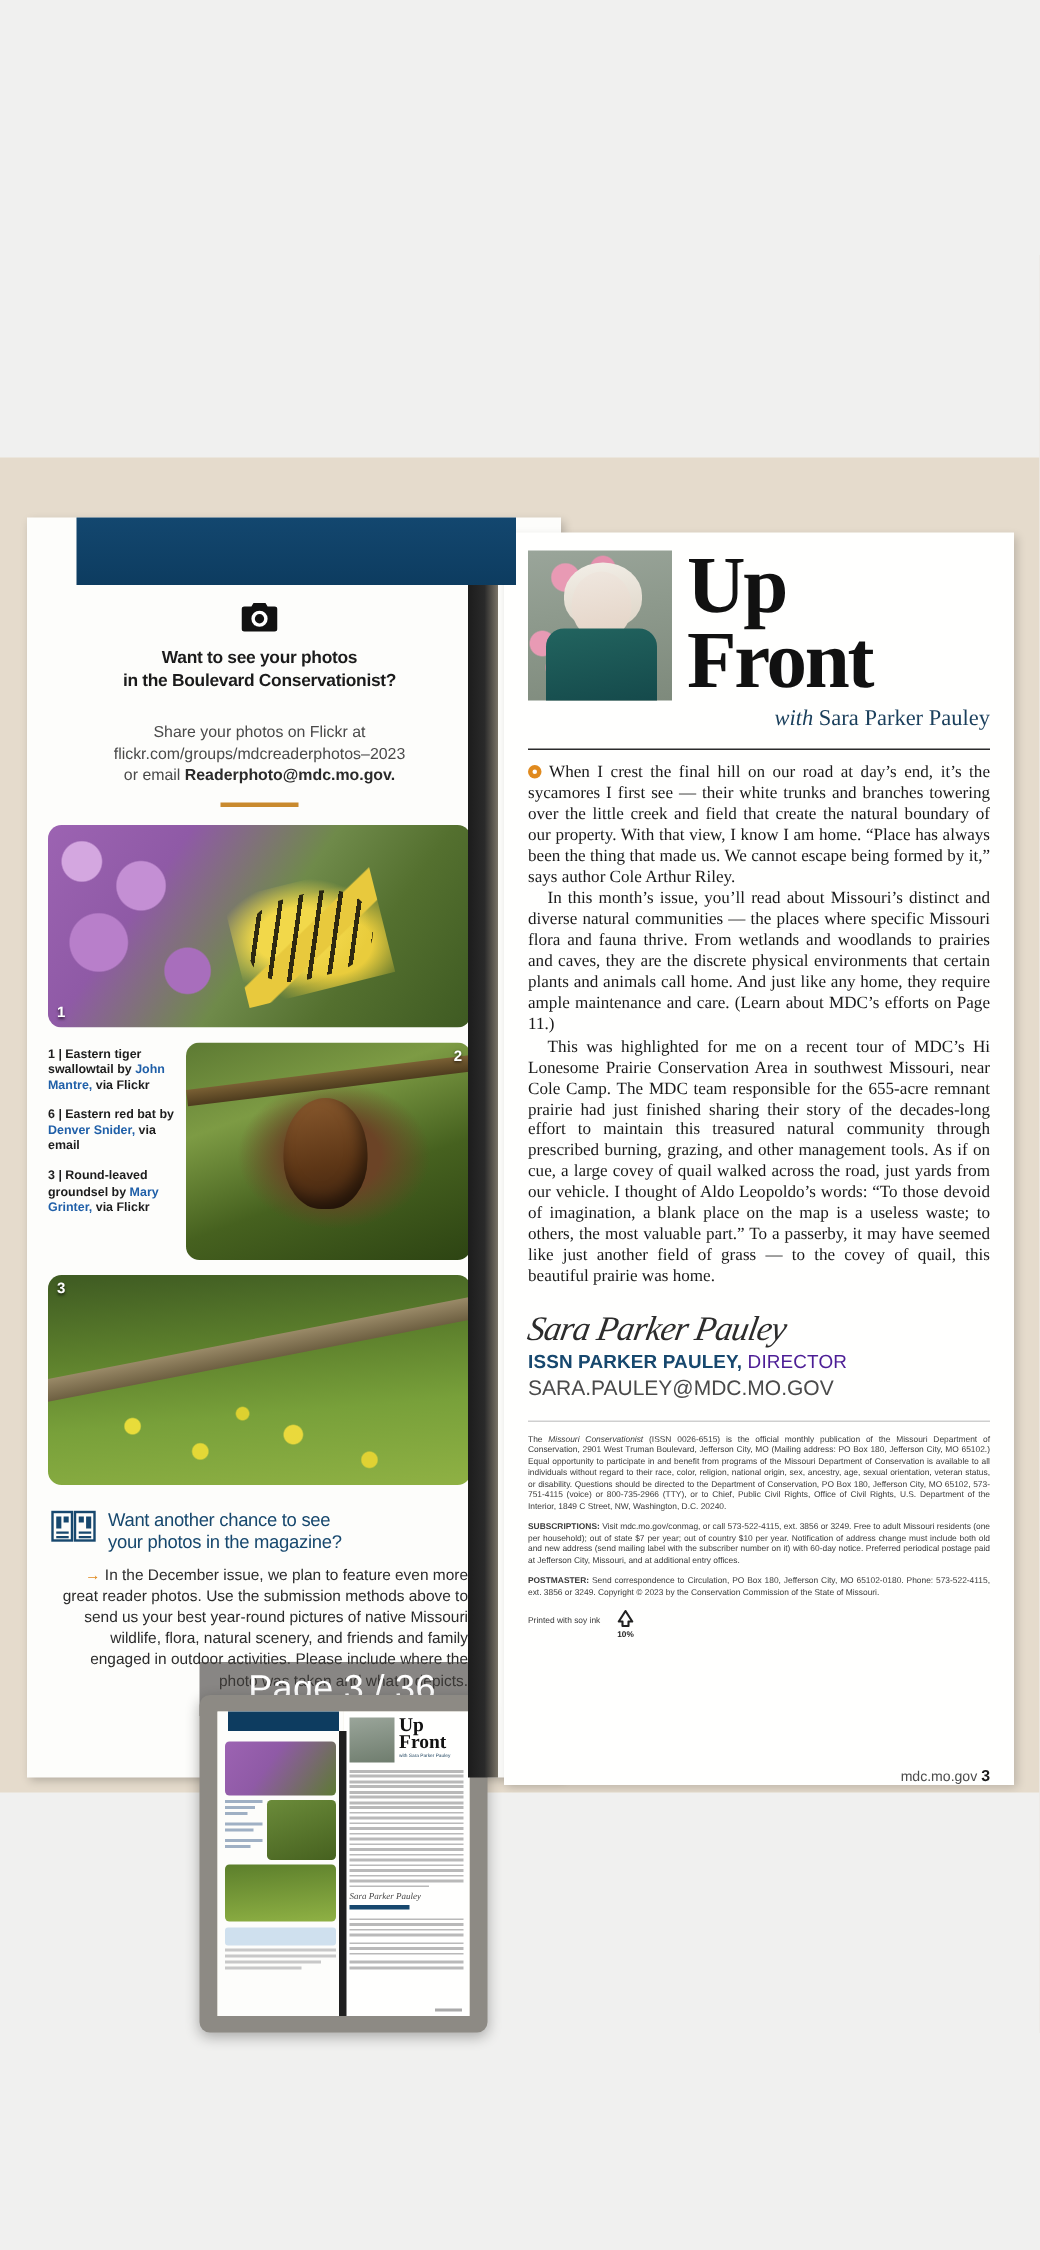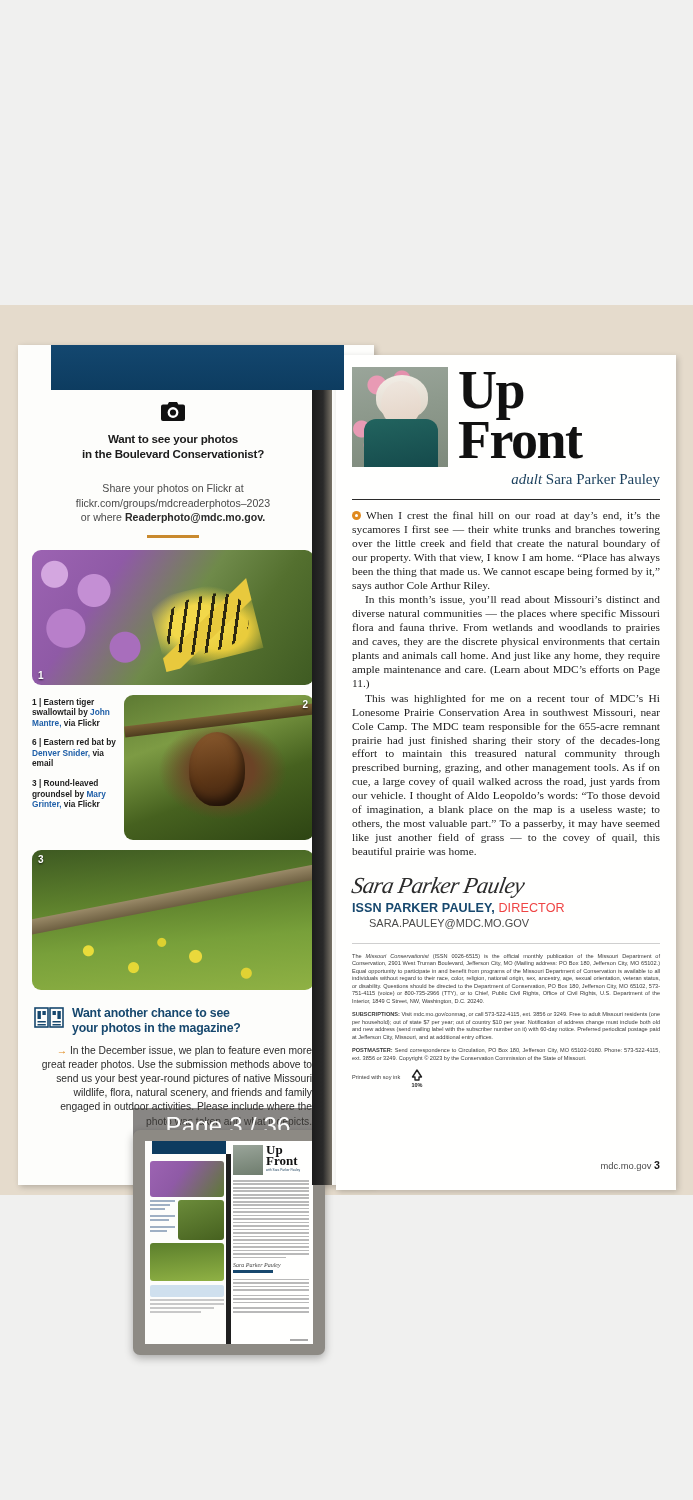--- a/index.html
+++ b/index.html
@@ -124,21 +124,21 @@
   }
   .photo3 .log {
     position:absolute; left:-6%; top:30%; width:112%; height:15px;
     background: linear-gradient(180deg,#9a8a68,#6d5f41);
     transform: rotate(-11deg);
   }
 
   
   .promo2 { margin: 16px 10px 0 10px; display: flex; gap: 8px; align-items: flex-start; }
   .promo2-title {
-    color: #17486e; font-weight: bold; font-size: 12.3px; line-height: 15px;
+    color: #17486e; font-weight: normal; font-size: 12.3px; line-height: 15px;
     letter-spacing: -.2px;
   }
   .promo2-body {
     margin: 8px 10px 0 10px; font-size: 10.3px; line-height: 14.2px; color: #2b2b2b; text-align: right;
   }
   .arrow-glyph { color: #e08a1e; font-weight: bold; }
 
   
   .page-right {
     position: absolute; left: 336px; top: 50px;
@@ -199,32 +199,32 @@
     content:""; position:absolute; left:3px; top:3px; width:3px; height:3px;
     border-radius:50%; background:#fff;
   }
 
   .signature {
     font-family: "Liberation Serif", serif; font-style: italic;
     font-size: 23px; color: #2c2c2c; margin: 14px 0 2px;
     transform: skewX(-10deg); letter-spacing: -.6px;
   }
   .sig-name { color: #17486e; font-weight: bold; font-size: 12.6px; letter-spacing: .1px; }
-  .sig-name .role { color: #ef4444; font-weight: normal; }
-  .sig-email { color: #4a4a4a; font-size: 11px; margin-top: 2px; margin-left: 17px; }
+  .sig-name .role { color: #4c1d95; font-weight: normal; }
+  .sig-email { color: #4a4a4a; font-size: 14px; margin-top: 2px; }
 
   .legal-rule { border-top: 1px solid #cfcfcf; margin: 14px 0 9px; }
   .legal { color: #3a3a3a; font-size: 5.6px; line-height: 7.5px; text-align: justify; }
   .legal p { margin-bottom: 6px; }
   .legal b { font-weight: bold; }
   .legal i { font-style: italic; }
   .soy { display: flex; align-items: center; gap: 6px; margin-top: 2px; }
 
   .page-foot {
-    position: absolute; right: 16px; bottom: 19px;
+    position: absolute; right: 16px; bottom: 0;
     font-size: 9.4px; color: #4a4a4a;
   }
   .page-foot b { color: #1a1a1a; font-size: 10.6px; }
 
   
   .page-indicator {
     position: absolute; left: 133px; top: 1108px;
     width: 190px; height: 36px;
     background: rgba(64,62,58,.62);
     display: flex; align-items: center; justify-content: center;
@@ -285,21 +285,21 @@
         </svg>
 
         <div class="promo-title">
           <div>Want to see your photos</div>
           <div>in the Boulevard Conservationist?</div>
         </div>
         <div class="promo-sub">
           <div>Share your photos on Flickr at</div>
           <div>flickr.com/groups/mdcreaderphotos–2023</div>
           <div>
-            <span>or where </span><b>Readerphoto@mdc.mo.gov.</b>
+            <span>or email </span><b>Readerphoto@mdc.mo.gov.</b>
           </div>
         </div>
         <div class="promo-rule"></div>
 
         <div class="photo photo1">
           <div class="swtail"></div>
           <span class="num" style="left:6px;bottom:4px;">1</span>
         </div>
 
         <div class="caption-photo-row">
@@ -355,21 +355,21 @@
       <div class="masthead">
         <div class="portrait">
           <div class="hair"></div>
           <div class="head"></div>
           <div class="body"></div>
         </div>
         <div class="mast-right">
           <div class="mast-up">Up</div>
           <div class="mast-front">Front</div>
           <div class="mast-with">
-            <i>adult </i><span>Sara Parker Pauley</span>
+            <i>with </i><span>Sara Parker Pauley</span>
           </div>
         </div>
       </div>
       <div class="mast-rule"></div>
 
       <div class="article">
         <p class="first"><span class="dot-lead"></span><span>When I crest the final hill on our road at day’s end, it’s the sycamores I first see — their white trunks and branches towering over the little creek and field that create the natural boundary of our property. With that view, I know I am home. “Place has always been the thing that made us. We cannot escape being formed by it,” says author Cole Arthur Riley.</span></p>
         <p>In this month’s issue, you’ll read about Missouri’s distinct and diverse natural communities — the places where specific Missouri flora and fauna thrive. From wetlands and woodlands to prairies and caves, they are the discrete physical environments that certain plants and animals call home. And just like any home, they require ample maintenance and care. (Learn about MDC’s efforts on Page 11.)</p>
         <p>This was highlighted for me on a recent tour of MDC’s Hi Lonesome Prairie Conservation Area in southwest Missouri, near Cole Camp. The MDC team responsible for the 655-acre remnant prairie had just finished sharing their story of the decades-long effort to maintain this treasured natural community through prescribed burning, grazing, and other management tools. As if on cue, a large covey of quail walked across the road, just yards from our vehicle. I thought of Aldo Leopoldo’s words: “To those devoid of imagination, a blank place on the map is a useless waste; to others, the most valuable part.” To a passerby, it may have seemed like just another field of grass — to the covey of quail, this beautiful prairie was home.</p>
       </div>

